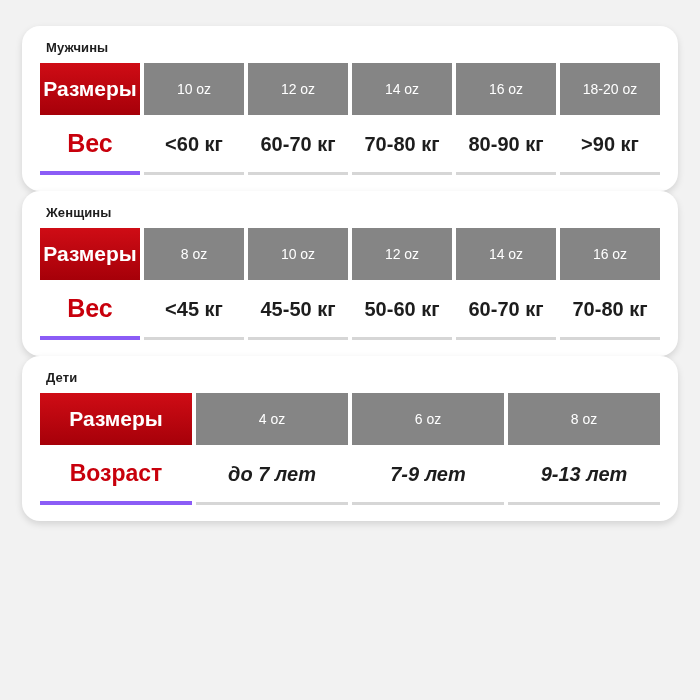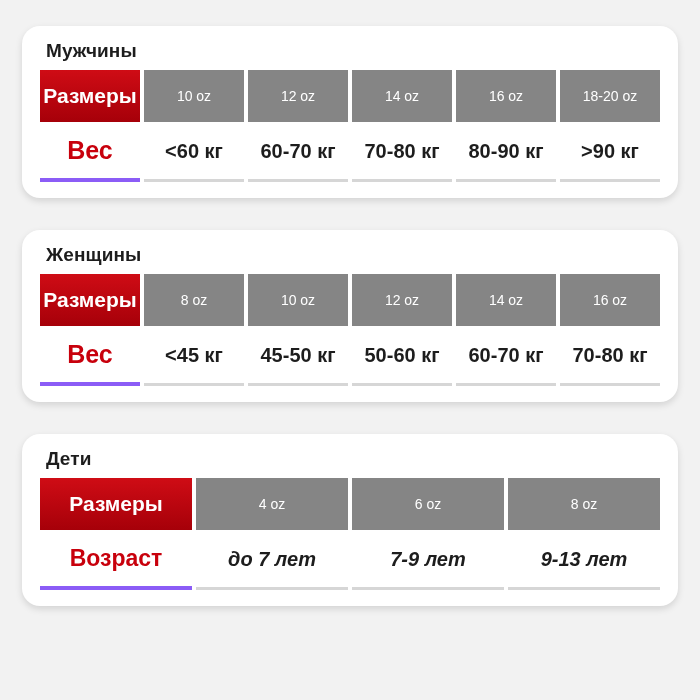--- a/index.html
+++ b/index.html
@@ -24,24 +24,23 @@
     justify-content: flex-start;
   }
   .card {
     background: #ffffff;
     border-radius: 18px;
     box-shadow: 0 3px 7px rgba(0,0,0,0.13);
     padding: 12px 14px 16px 14px;
     box-sizing: border-box;
   }
   .card + .card {
-    margin-top: 32px;
   }
   .card-title {
-    font-size: 19px;
+    font-size: 13px;
     font-weight: bold;
     color: #1d1d1d;
     padding: 2px 0 8px 10px;
     letter-spacing: 0.1px;
   }
   table.size-table {
     width: 100%;
     border-collapse: separate;
     border-spacing: 4px 0;
     table-layout: fixed;

